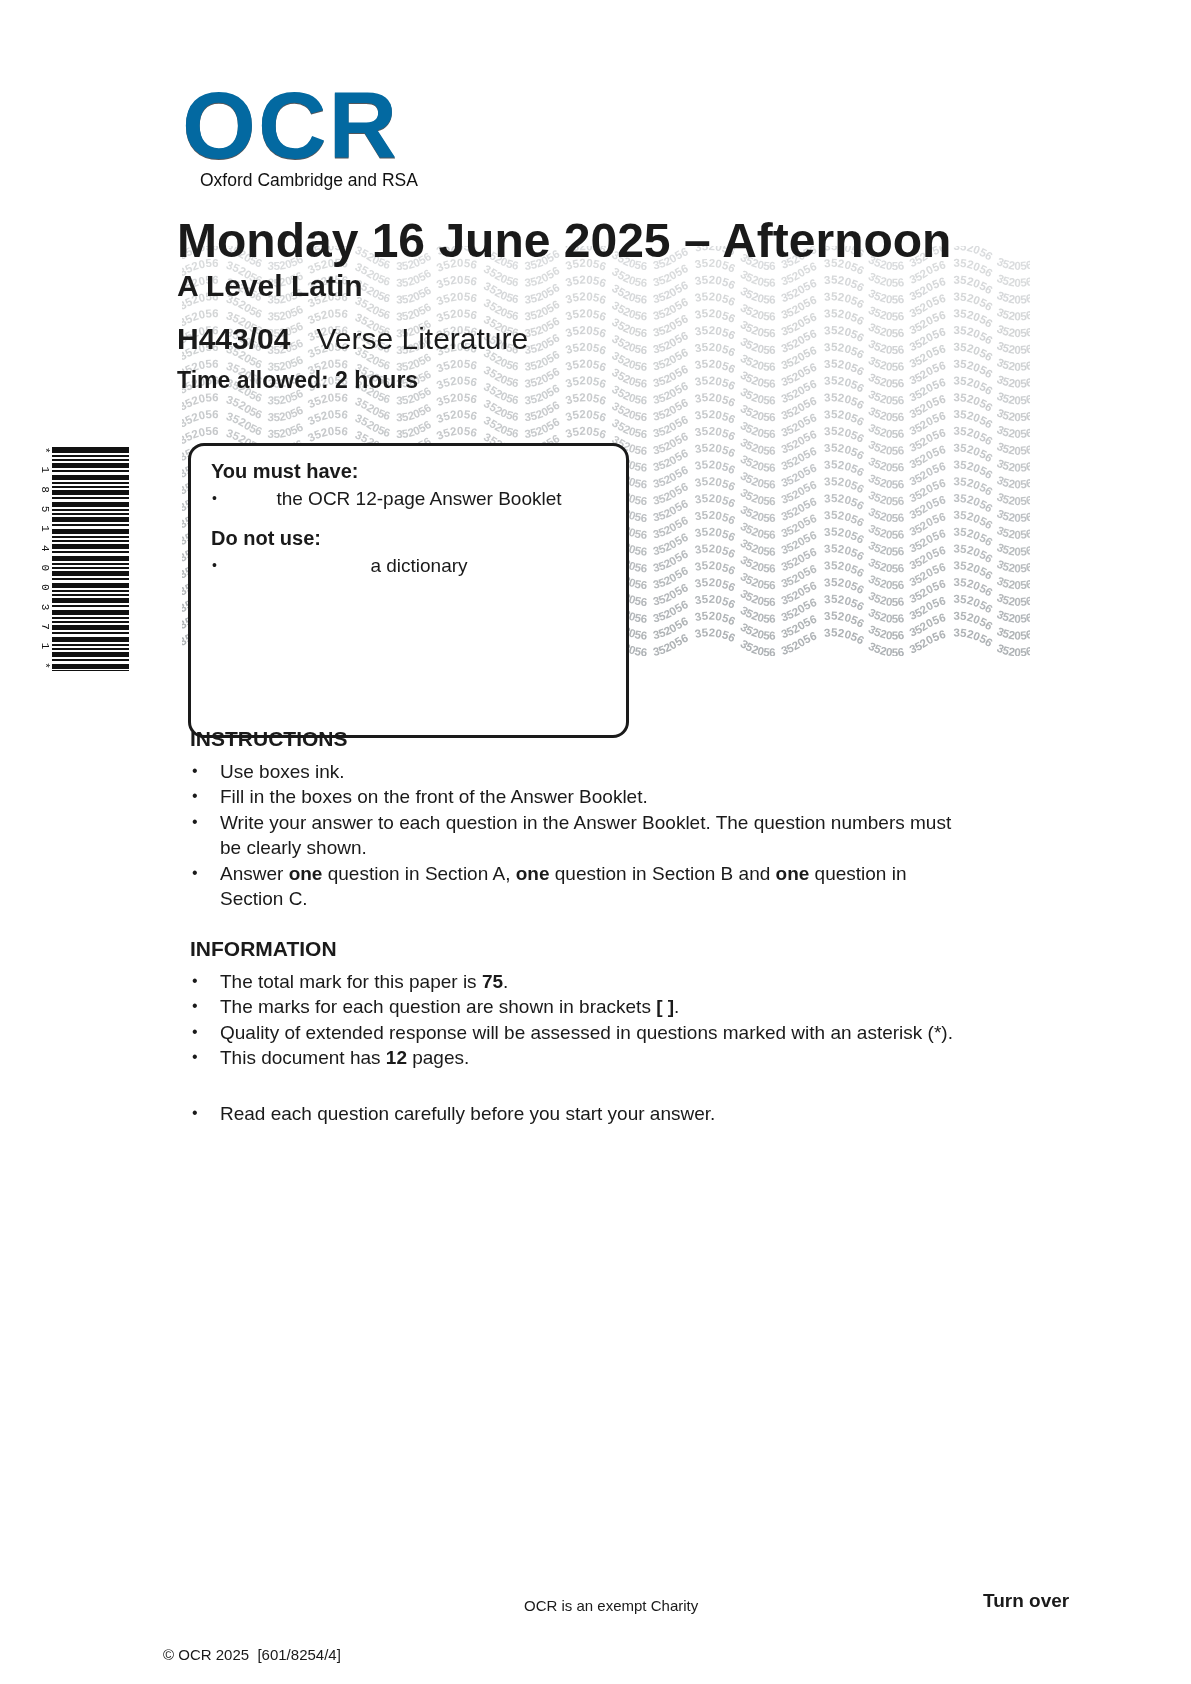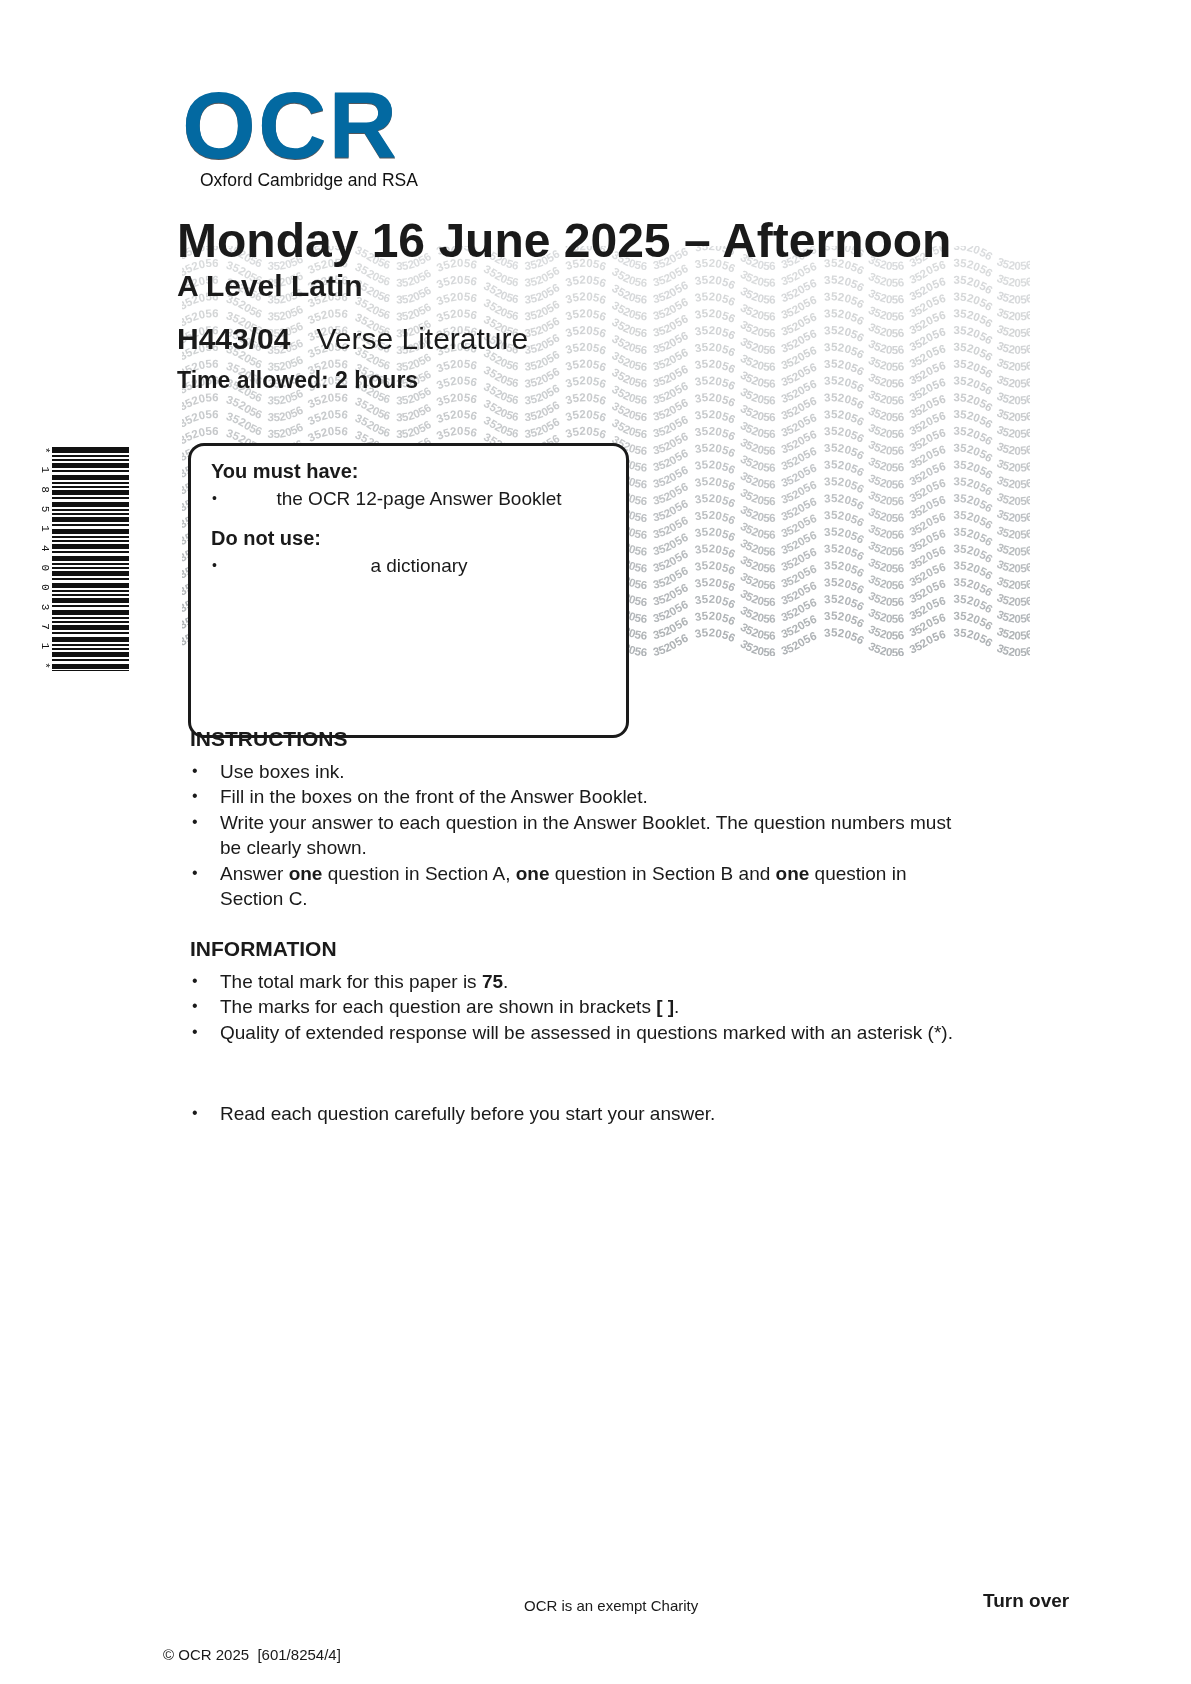--- a/index.html
+++ b/index.html
@@ -157,20 +157,21 @@
         <li><span>Write your answer to each question in the Answer Booklet. The question numbers must</span><br><span>be clearly shown.</span></li>
         <li><span>Answer </span><span class="b">one</span><span> question in Section A, </span><span class="b">one</span><span> question in Section B and </span><span class="b">one</span><span> question in</span><br><span>Section C.</span></li>
       </ul>
   </div>
   <div class="abs section sec-1">
     <div class="section-heading">INFORMATION</div>
     <ul class="bullet-list">
         <li><span>The total mark for this paper is </span><span class="b">75</span><span>.</span></li>
         <li><span>The marks for each question are shown in brackets </span><span class="b">[ ]</span><span>.</span></li>
         <li><span>Quality of extended response will be assessed in questions marked with an asterisk (*).</span></li>
+        <li><span>This document has </span><span class="b">12</span><span> pages.</span></li>
       </ul>
   </div>
   <div class="abs section sec-2">
     <ul class="bullet-list">
         <li><span>Read each question carefully before you start your answer.</span></li>
       </ul>
   </div>
 
   <div class="abs footer-left">
     <div>© OCR 2025  [601/8254/4]</div>

